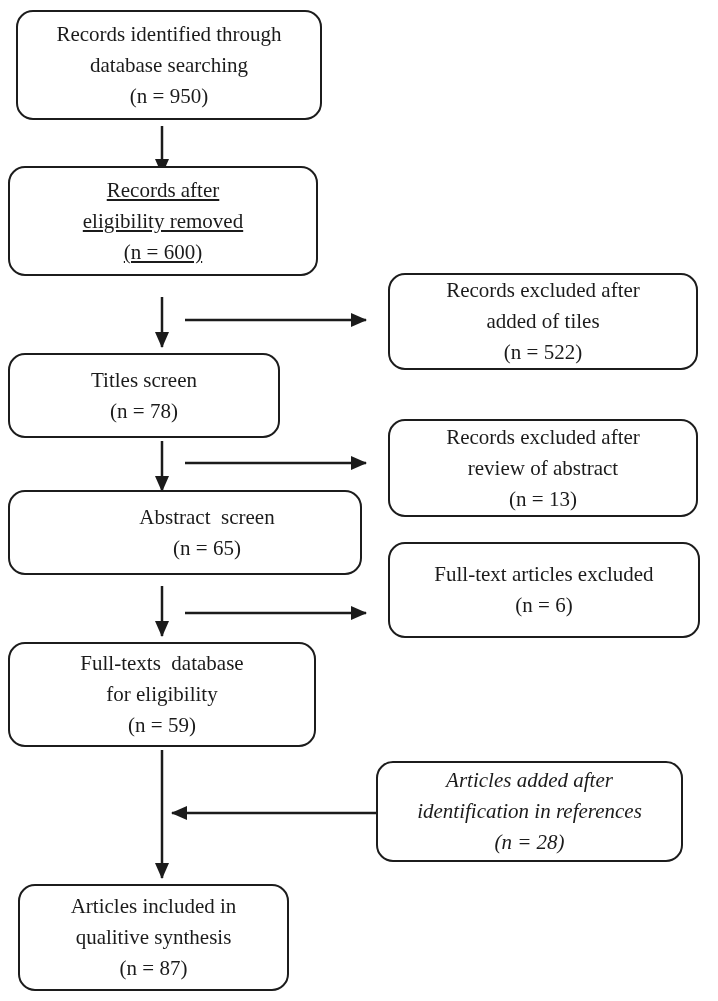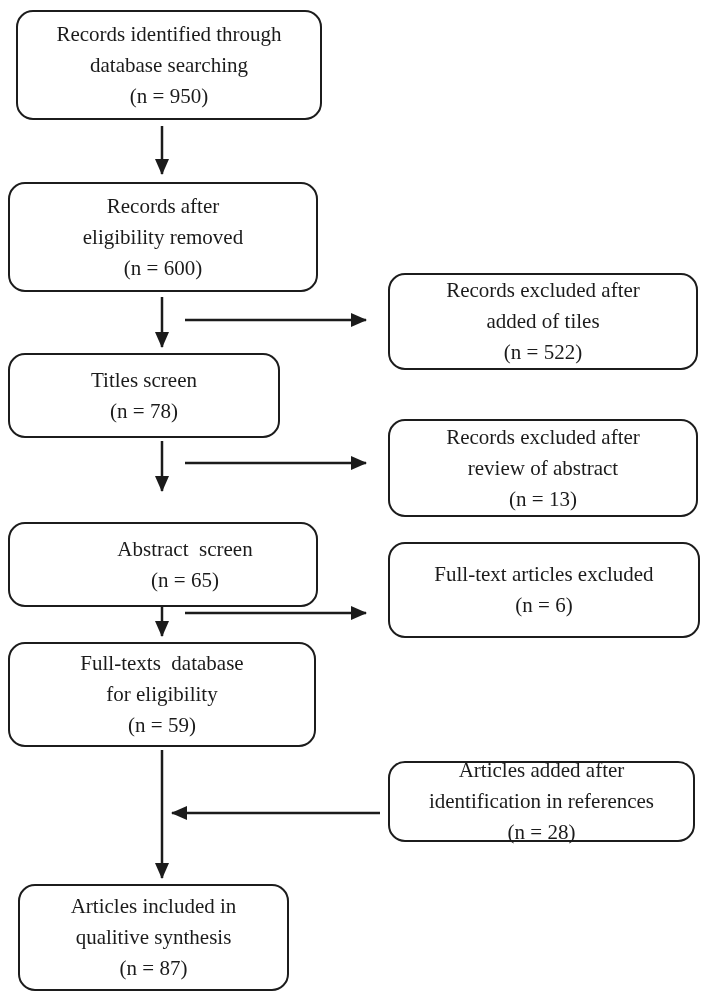--- a/index.html
+++ b/index.html
@@ -35,30 +35,30 @@
     justify-content: center;
     text-align: center;
     font-size: 21px;
     line-height: 31px;
   }
   .flowbox .line {
     white-space: pre-wrap;
   }
   
   .b-identified   { left: 8px;   top: 10px;  width: 306px; height: 110px; margin-left: 8px; }
-  .b-dedup        { left: 8px;   top: 182px; width: 310px; height: 110px; }
+  .b-dedup        { left: 8px;   top: 166px; width: 310px; height: 110px; text-decoration: underline; }
   .b-titles       { left: 8px;   top: 353px; width: 272px; height: 85px;  }
-  .b-abstract     { left: 8px;   top: 522px; width: 310px; height: 85px; padding-left: 44px;  }
+  .b-abstract     { left: 8px;   top: 490px; width: 354px; height: 85px; padding-left: 44px;  }
   .b-fulltext     { left: 8px;   top: 642px; width: 308px; height: 105px; }
   .b-included     { left: 10px;  top: 884px; width: 271px; height: 107px; margin-left: 8px; }
   
   .b-excl-titles   { left: 388px; top: 273px; width: 310px; height: 97px;  }
   .b-excl-abstract { left: 388px; top: 419px; width: 310px; height: 98px;  }
   .b-excl-fulltext { left: 388px; top: 542px; width: 312px; height: 96px;  }
-  .b-added-refs    { left: 388px; top: 761px; width: 307px; height: 81px; }
+  .b-added-refs    { left: 376px; top: 761px; width: 307px; height: 101px; font-style: italic; }
 </style>
 </head>
 <body>
 
 <div class="canvas">
 
   <svg class="connectors" viewBox="0 0 718 1001" xmlns="http://www.w3.org/2000/svg">
     <defs>
       <marker id="ah" markerUnits="userSpaceOnUse" markerWidth="17" markerHeight="15" refX="15" refY="7" orient="auto">
         <path d="M0,0 L16,7 L0,14 Z" fill="#1b1b1b"></path>

